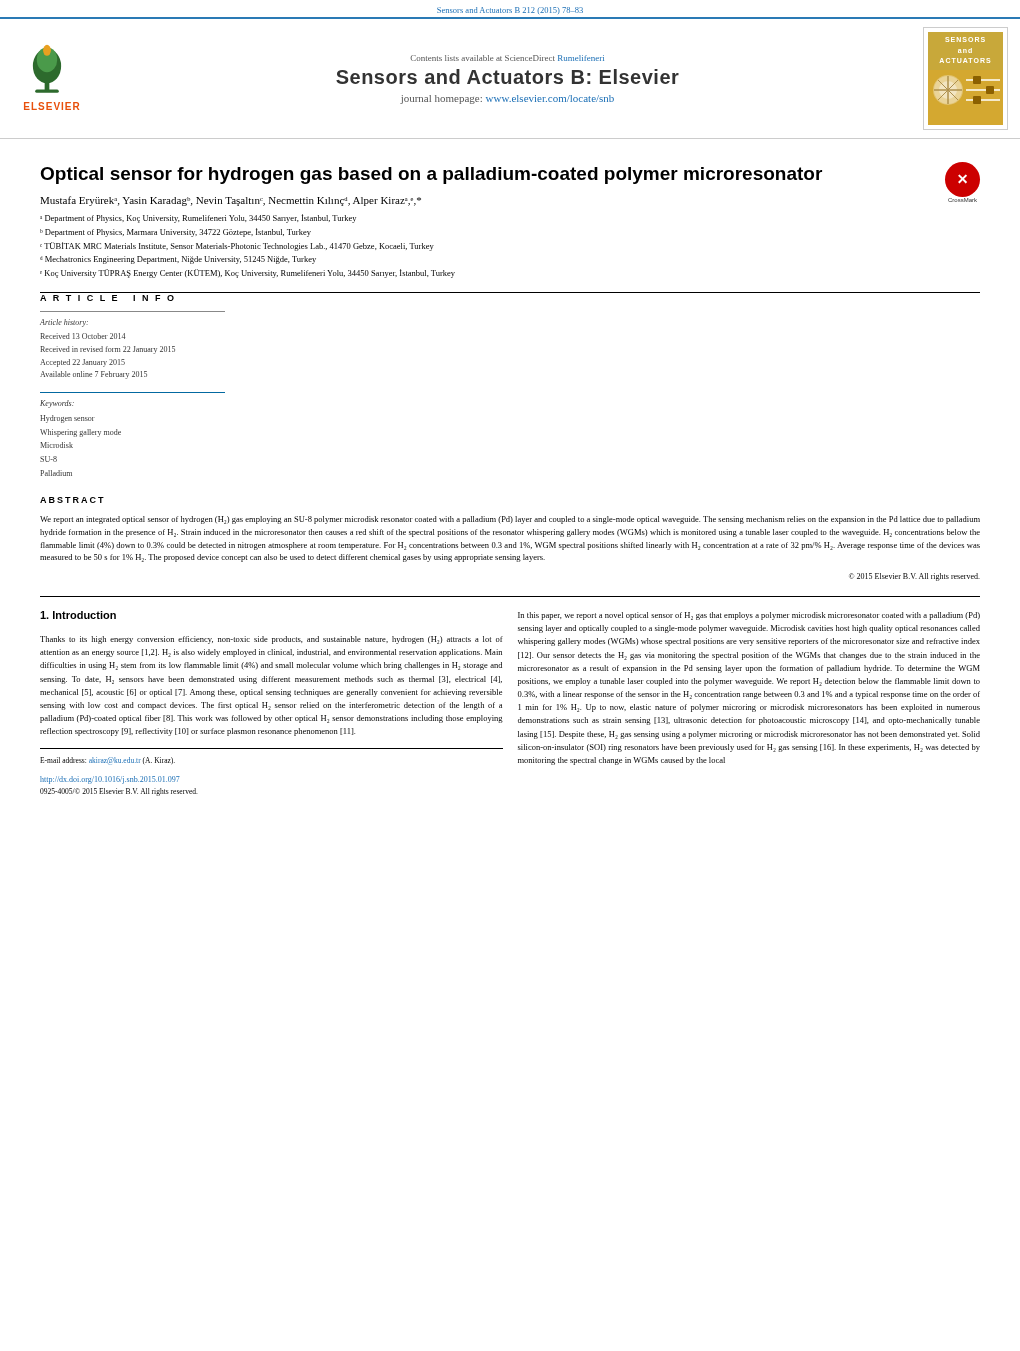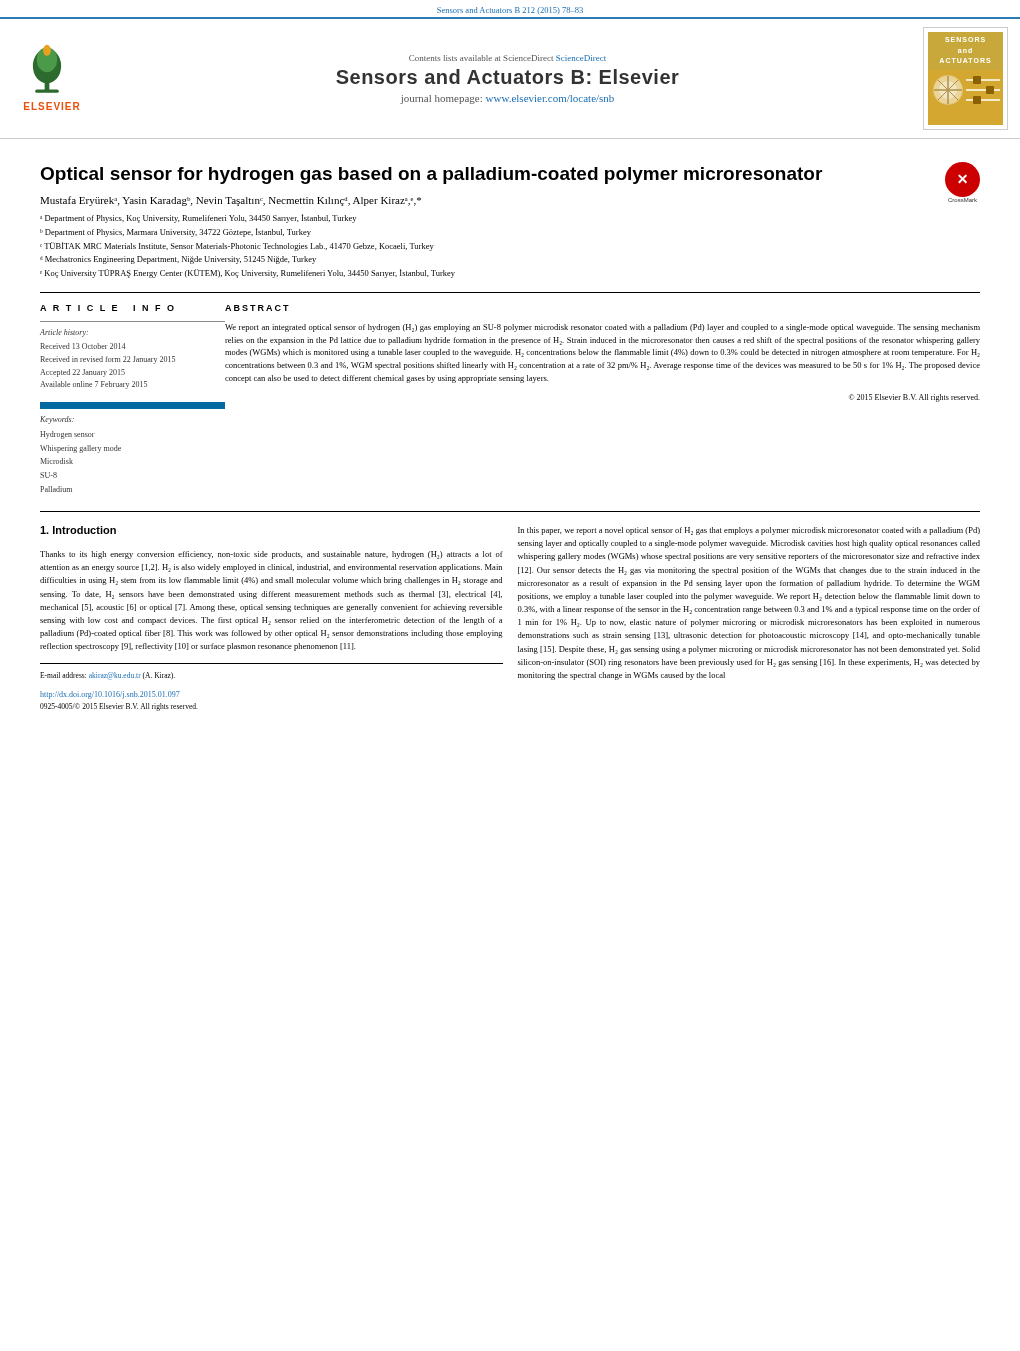--- a/index.html
+++ b/index.html
@@ -132,23 +132,24 @@
       color: #000;
       line-height: 1.5;
       margin-bottom: 10px;
     }
 
     .affiliations p { margin-bottom: 1px; }
 
     
     .two-col {
       display: flex;
+      gap: 15px;
       margin-top: 12px;
       border-top: 1px solid #000;
-      padding-top: 10px;
+      flex-direction: column;
     }
 
     .left-col {
       width: 185px;
       flex-shrink: 0;
     }
 
     .right-col {
       flex: 1;
     }
@@ -175,21 +176,21 @@
       margin-bottom: 4px;
     }
 
     .article-info-dates {
       font-size: 8px;
       color: #333;
       line-height: 1.6;
     }
 
     .keywords-box {
-      border-top: 7px solid #0369a1;
+      border-top: 1px solid #0369a1;
       padding-top: 6px;
       margin-top: 10px;
     }
 
     .keywords-label {
       font-size: 8px;
       font-style: italic;
       color: #333;
       margin-bottom: 4px;
     }
@@ -299,21 +300,21 @@
       <ellipse cx="35" cy="8" rx="5" ry="7" fill="#e8a020"></ellipse>
 
       <rect x="20" y="58" width="30" height="4" rx="2" fill="#2d6a2d"></rect>
     </svg>
     <div style="text-align:center; font-size:10px; font-weight:bold; color:#e8500c; font-family:Arial,sans-serif; letter-spacing:1px;">ELSEVIER</div>
   </div>
 
   <div class="journal-center">
     <div style="font-size:9px; color:#555; margin-bottom:3px;">
       <span>Contents lists available at ScienceDirect</span>
-      <span style="color:#1a6eb5;"> ScienceDirect</span>
+      <span style="color:#1a6eb5;"> Rumelifeneri</span>
     </div>
     <div class="journal-title">Sensors and Actuators B: Elsevier</div>
     <div class="journal-homepage">
       <span>journal homepage:</span>
       <span style="color:#1a6eb5;">www.elsevier.com/locate/snb</span>
     </div>
   </div>
 
   <div class="sensors-logo">
     <div class="sensors-logo-inner">

